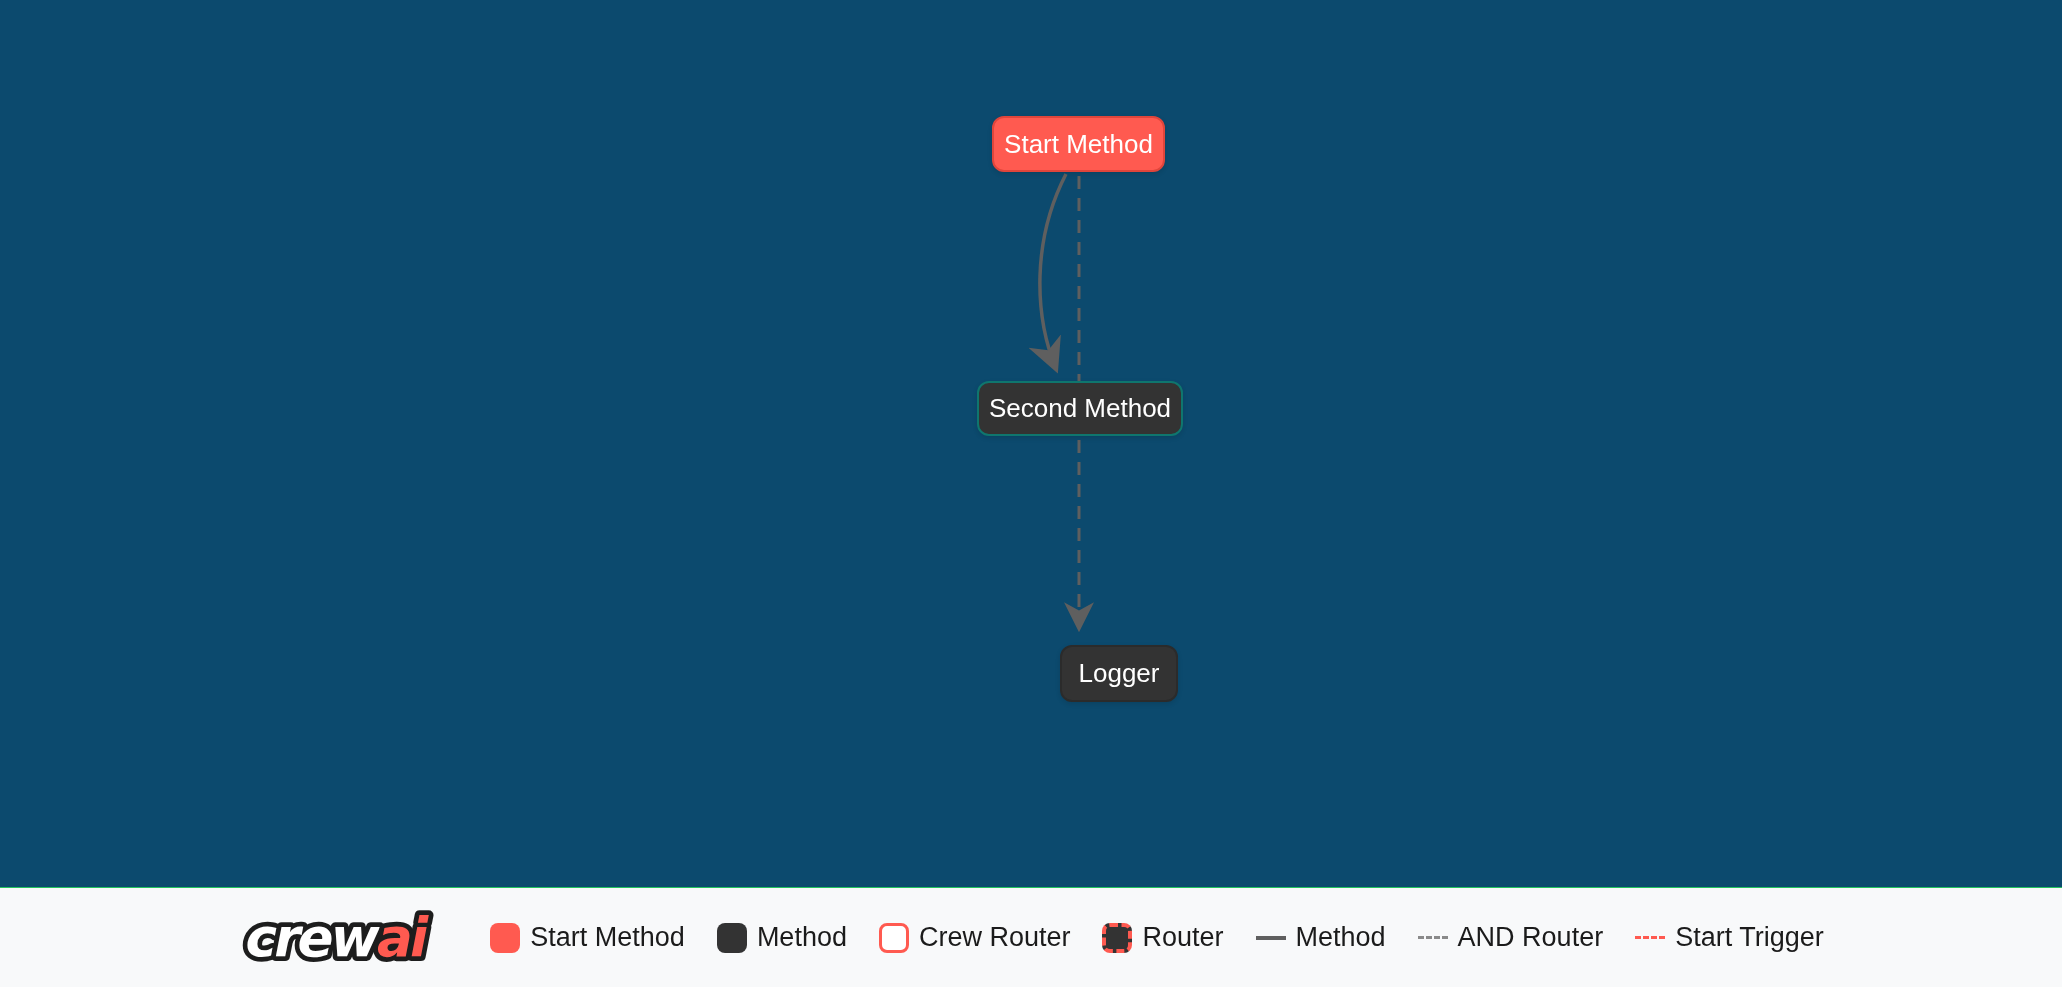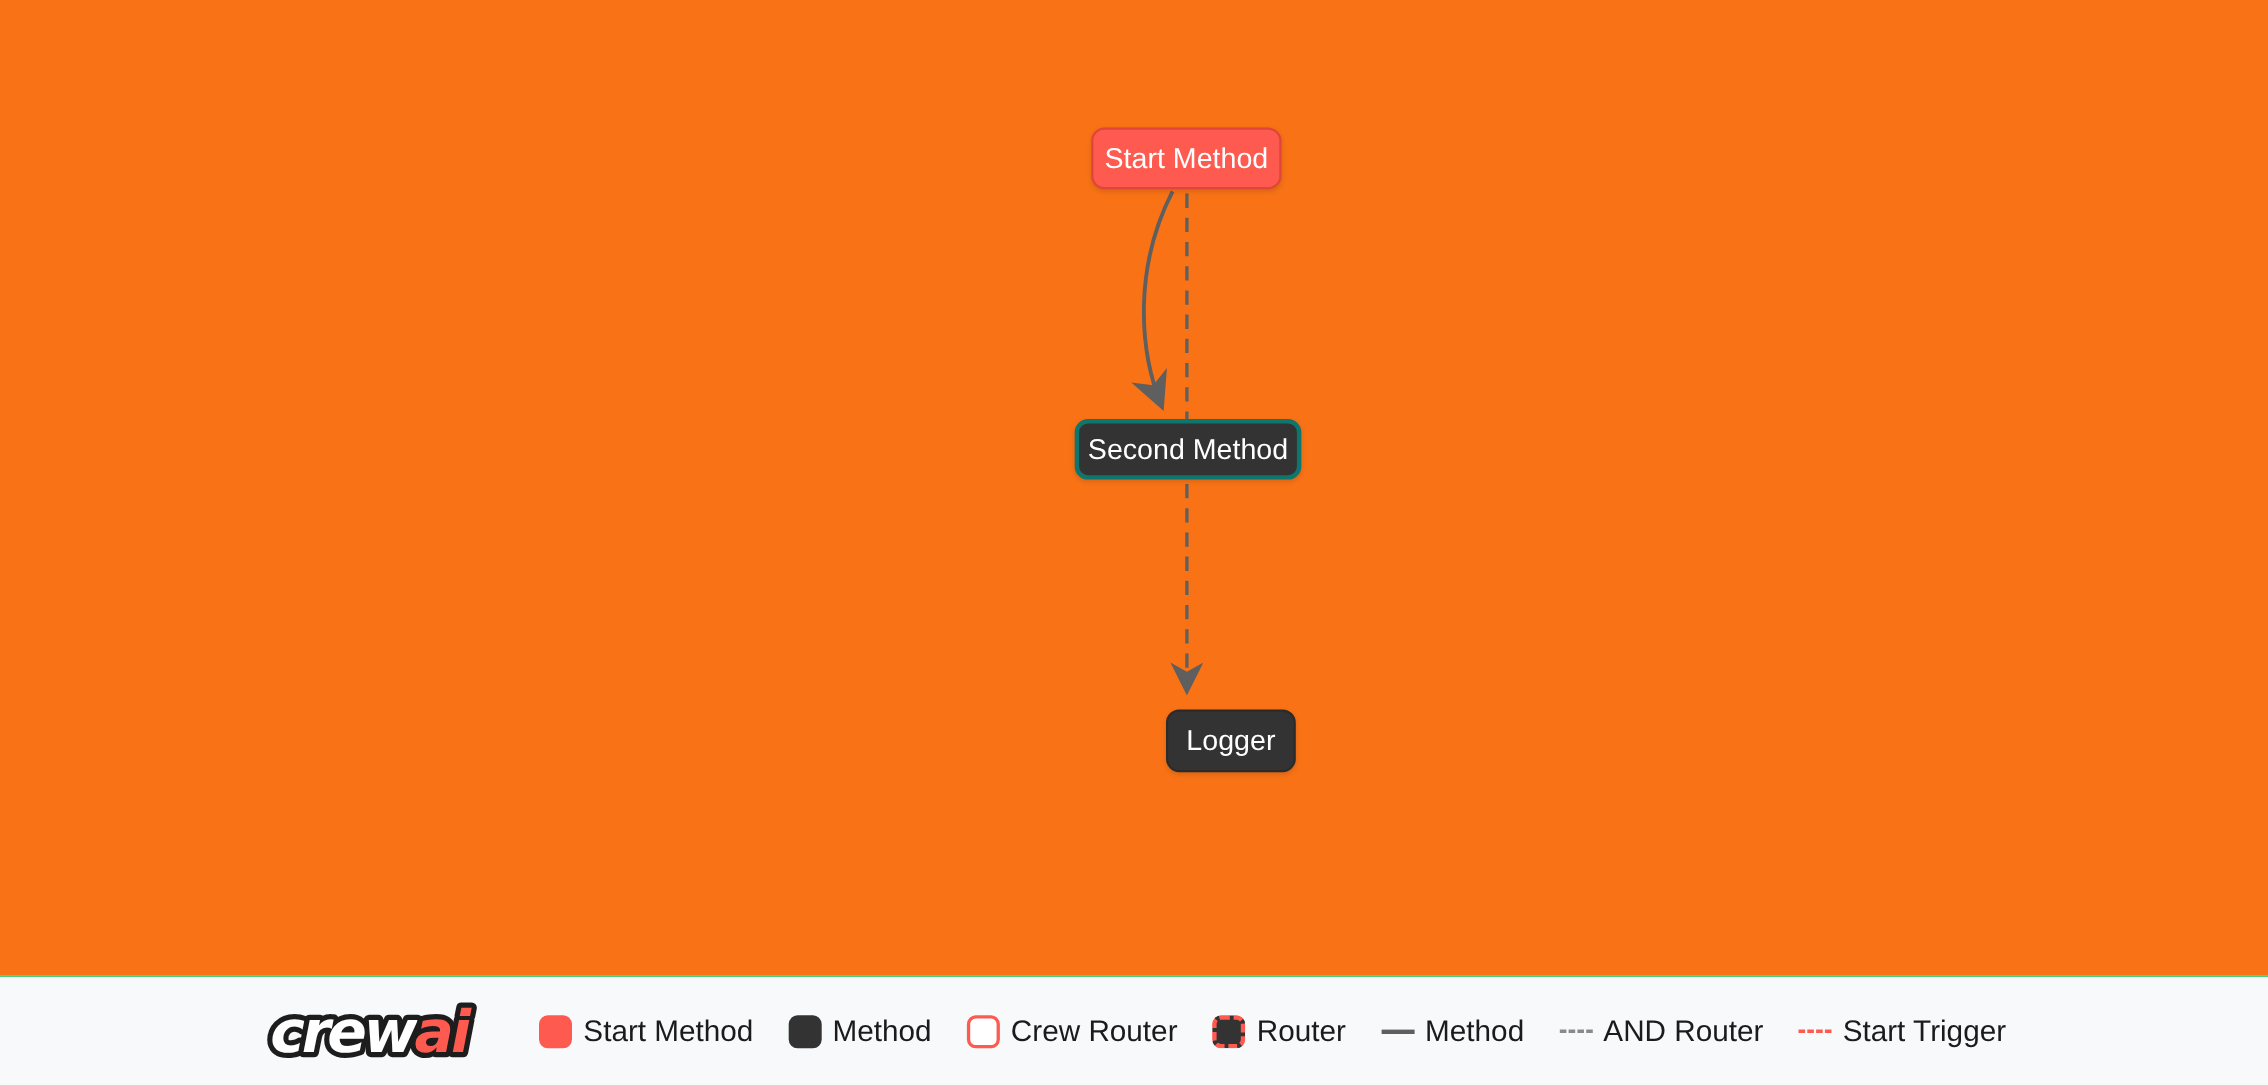--- a/index.html
+++ b/index.html
@@ -6,21 +6,21 @@
     margin: 0;
     padding: 0;
     background: #ffffff;
     font-family: "Liberation Sans", sans-serif;
   }
   .page {
     position: relative;
     width: 2062px;
     height: 987px;
     overflow: hidden;
-    background: #f97316;
+    background: #0c4a6e;
     text-align: center;
   }
 
   
   .canvas {
     position: absolute;
     left: 0; top: 0;
     width: 2062px;
     height: 888px;
   }
@@ -44,21 +44,21 @@
     box-shadow: 0 2px 5px rgba(0,0,0,0.12);
   }
   .node-start {
     left: 992px; top: 116px; width: 173px; height: 56px;
     background: #FF5A50;
     border: 2px solid #E0453B;
   }
   .node-second {
     left: 977px; top: 381px; width: 206px; height: 55px;
     background: #333333;
-    border: 4px solid #0f766e;
+    border: 2px solid #0f766e;
   }
   .node-logger {
     left: 1060px; top: 645px; width: 118px; height: 57px;
     background: #333333;
     border: 2px solid #2B2B2B;
   }
 
   
   .footer {
     position: absolute;

